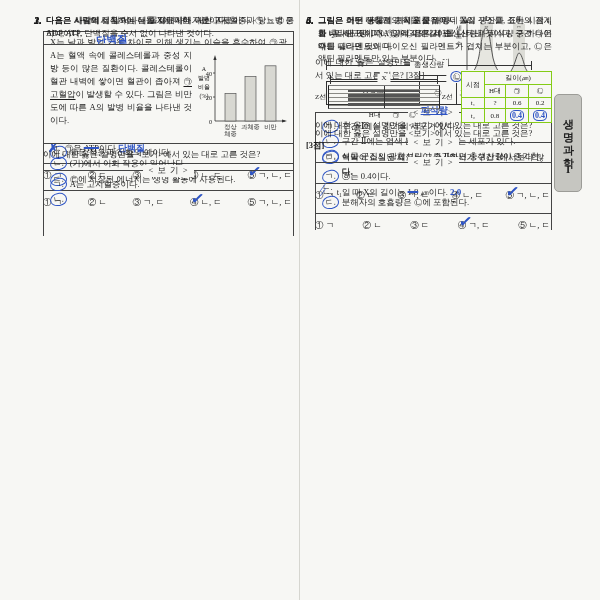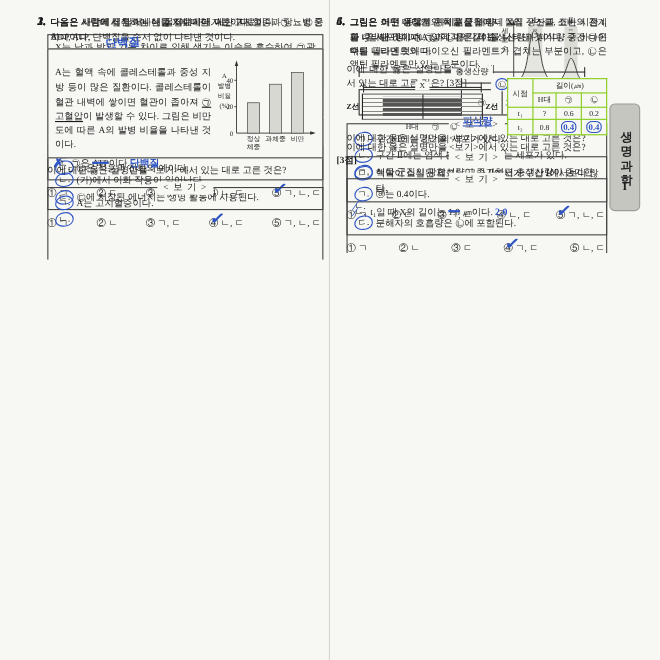--- a/index.html
+++ b/index.html
@@ -39,21 +39,21 @@
   .mk-slash::after{content:"∕";position:absolute;left:0px;top:-3px;font-size:12px;font-weight:bold;
                color:var(--ink);}
   .opts{display:flex;justify-content:space-between;margin:6px 2px 0 9px;font-size:8.5px;}
   .opt{position:relative;white-space:nowrap;}
   .opt.checked::after{content:"✓";position:absolute;left:1px;top:-8px;font-size:16px;font-weight:bold;
                color:var(--ink);transform:rotate(8deg);}
   .hw{color:var(--ink);font-weight:bold;font-size:9px;}
   .strike{text-decoration:line-through;text-decoration-thickness:1.5px;text-decoration-color:var(--ink);}
   .u{text-decoration:underline;text-underline-offset:2px;}
   .gana{display:flex;gap:3px;}
-  .boxflex{display:flex;gap:3px;align-items:flex-end;}
+  .boxflex{display:flex;gap:3px;align-items:flex-start;}
   .boxtext{flex:1;}
   .hw-above{position:absolute;top:-13px;left:52px;transform:rotate(-4deg);font-size:10.5px;}
   .hw-adp{position:absolute;right:34px;bottom:-4px;transform:rotate(-3deg);font-size:9.5px;}
   .hw-atp{position:absolute;right:5px;bottom:-4px;transform:rotate(-3deg);font-size:9.5px;}
   .q4row{display:flex;gap:2px;align-items:flex-start;}
   .q4left{flex:1;}
 
   
   .d5{margin:8px 0 14px 20px;width:206px;position:relative;font-size:7.5px;}
   .sp{position:relative;height:10px;}
@@ -69,21 +69,21 @@
   .c1{flex:0 0 44%;} .c2{flex:0 0 17%;} .c3{flex:0 0 23%;font-size:7px;} .c4{flex:1;}
   .hw-pisik{position:absolute;left:44%;width:17%;text-align:center;bottom:-12px;
             text-decoration:underline;text-decoration-color:var(--ink);}
   .mk-circle-sm{border:1.2px solid var(--ink);border-radius:50%;padding:0 1px;}
 
   
   .d6wrap{display:flex;gap:8px;margin:6px 0 2px 9px;align-items:center;}
   .d6{flex:1;font-size:7px;position:relative;}
   .xarrow{margin:0 15px 1px;}
   .d6row{display:flex;align-items:center;gap:2px;}
-  .zl{font-size:7px;flex:0 0 auto;font-weight:bold;}
+  .zl{font-size:7px;flex:0 0 auto;}
   .sarc{flex:1;height:22px;border-top:1px solid #777;border-bottom:1px solid #777;
         border-left:1.6px solid #222;border-right:1.6px solid #222;position:relative;
         background:repeating-linear-gradient(to bottom,transparent 0 3px,#8a8a85 3px 3.9px);}
   .myo{position:absolute;left:17%;right:17%;top:2px;bottom:2px;
        background:repeating-linear-gradient(to bottom,transparent 0 1.6px,#555 1.6px 4.4px);}
   .mline{position:absolute;left:50%;top:0;bottom:0;width:1px;background:#333;}
   .d6labels{position:relative;height:10px;margin:1px 15px 0;}
   .d6labels span{position:absolute;top:0;}
   .lab-h{left:36%;} .lab-g1{left:58%;} .lab-g2{left:73%;}
   .t6{border-collapse:collapse;font-size:7px;text-align:center;flex:0 0 auto;background:var(--paper);}

